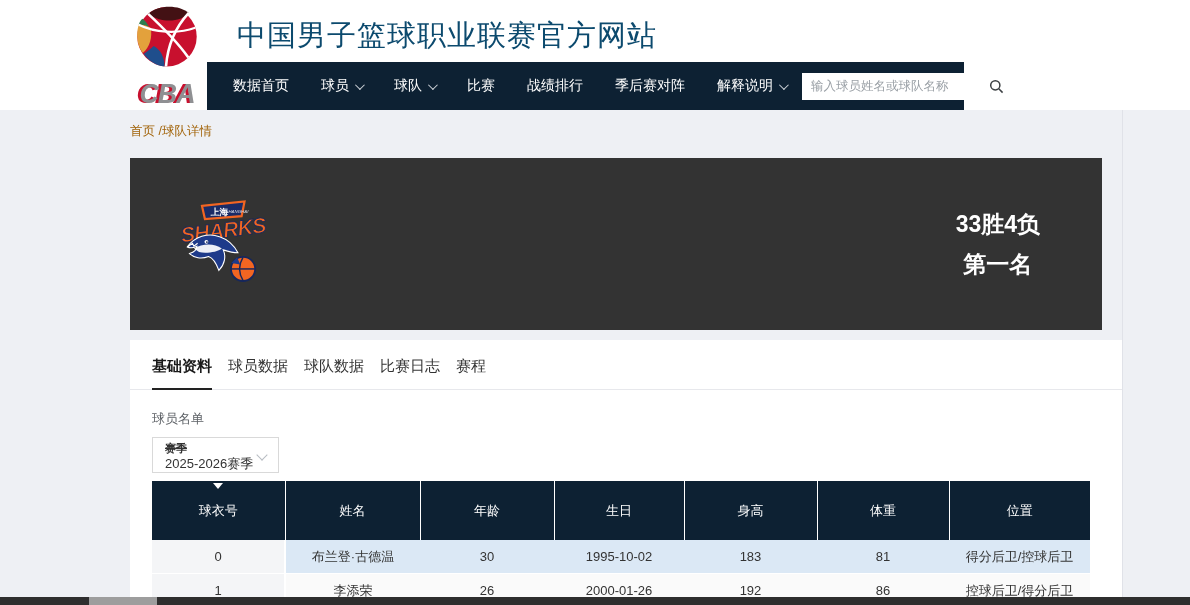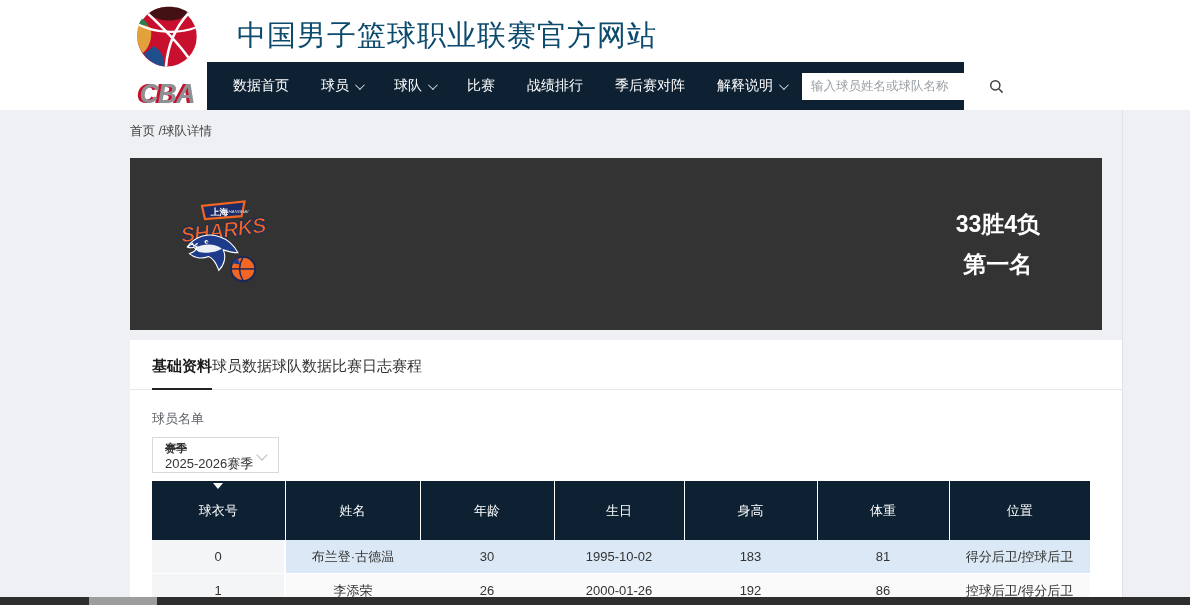--- a/index.html
+++ b/index.html
@@ -12,35 +12,35 @@
   .site-title{position:absolute;left:237px;top:16px;font-size:29px;color:#0c4a6e;letter-spacing:1px;}
   .navbar{position:absolute;left:207px;top:62px;width:757px;height:48px;background:var(--navy,#0d2133);display:flex;align-items:center;padding-left:10px;box-sizing:border-box;}
   .nav-item{color:#fff;font-size:14px;padding:0 16px;height:48px;display:flex;align-items:center;cursor:pointer;white-space:nowrap;}
   .chev{display:inline-block;width:6px;height:6px;border-right:1.4px solid #cdd3d9;border-bottom:1.4px solid #cdd3d9;transform:rotate(45deg) translateY(-2px);margin-left:6px;}
   .search-box{margin-left:auto;margin-right:19px;width:235px;height:27px;background:#fff;display:flex;align-items:center;}
   .search-box input{border:0;outline:none;flex:1;height:100%;font-size:12.5px;padding:0 9px;color:#333;font-family:"Liberation Sans",sans-serif;background:transparent;}
   .search-box input::placeholder{color:#9aa0a6;}
   .search-btn{border:0;background:transparent;width:30px;height:27px;display:flex;align-items:center;justify-content:center;cursor:pointer;padding:0;}
 
   
-  .breadcrumb{position:absolute;left:130px;top:123px;font-size:12.5px;color:#404040;}
+  .breadcrumb{position:absolute;left:130px;top:123px;font-size:12.5px;color:#a16207;}
   .bc-home{cursor:pointer;}
 
   
   .banner{position:absolute;left:130px;top:158px;width:972px;height:172px;background:var(--banner-gray,#333333);display:flex;align-items:center;}
   .shark-logo{margin-left:50px;width:88px;height:122px;flex:0 0 auto;}
   .banner-text{margin-left:26px;}
   .club-name{font-size:15px;color:#c9c9c9;margin-bottom:15px;}
   .team-row{display:flex;align-items:center;color:#fff;font-size:22px;font-weight:bold;cursor:pointer;}
   .caret-down{display:inline-block;width:0;height:0;border-left:6px solid transparent;border-right:6px solid transparent;border-top:7px solid #fff;margin-left:9px;margin-top:3px;}
   .banner-stats{margin-left:auto;margin-right:62px;text-align:center;color:#fff;font-weight:bold;font-size:23px;line-height:40px;}
 
   
   .card{position:absolute;left:130px;top:340px;width:992px;height:265px;background:#fff;box-sizing:border-box;}
-  .tabs{display:flex;padding:17px 22px 0;border-bottom:1px solid #e7e8ec;font-size:15px;color:#333;}
+  .tabs{display:flex;gap:16px;padding:17px 22px 0;border-bottom:1px solid #e7e8ec;font-size:15px;color:#333;}
   .tab{padding-bottom:12px;cursor:pointer;}
   .tab.active{font-weight:bold;color:#1a1a1a;border-bottom:2px solid #222;margin-bottom:-1px;}
   .section-label{margin:20px 22px 9px;font-size:13px;color:#5d6166;}
   .season-select{position:relative;margin-left:22px;width:127px;height:36px;border:1px solid #d9d9d9;background:#fff;box-sizing:border-box;cursor:pointer;}
   .season-label{position:absolute;left:12px;top:3px;font-size:11px;font-weight:bold;color:#333;text-decoration:line-through;}
   .season-value{position:absolute;left:12px;top:17px;font-size:13px;color:#333;}
   .sel-chev{position:absolute;right:12px;top:13px;width:7px;height:7px;border-right:1.4px solid #b7bcc2;border-bottom:1.4px solid #b7bcc2;transform:rotate(45deg);}
 
   
   table.roster{border-collapse:collapse;table-layout:fixed;margin:8px 0 0 22px;width:938px;}

